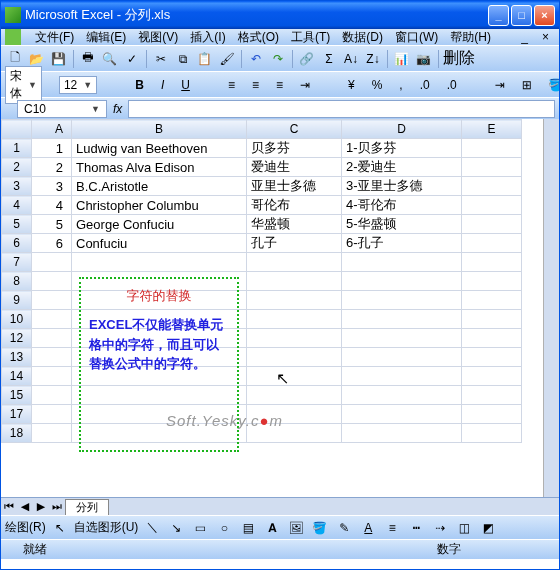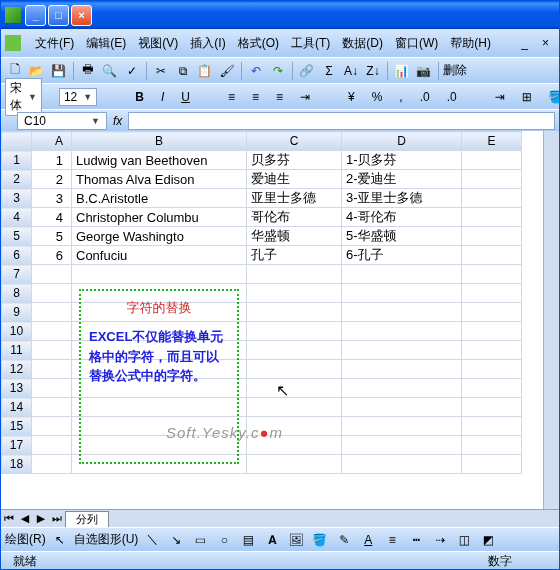--- a/index.html
+++ b/index.html
@@ -3,21 +3,21 @@
 <meta charset="utf-8">
 <style>
 * { margin:0; padding:0; box-sizing:border-box; font-family:"宋体",SimSun,sans-serif; }
 body { background:#fff; width:560px; height:570px; overflow:hidden; border:1px solid #0054E3; position:relative; }
 .titlebar { height:28px; background:linear-gradient(to bottom,#0058EE 0%,#3E91FE 8%,#0659EC 40%,#0054E3 88%,#003BB0 100%); display:flex; align-items:center; padding:0 4px; color:#fff; }
 .title-icon { width:16px; height:16px; background:linear-gradient(135deg,#6EC345,#2B8C1A); margin-right:4px; display:inline-block; }
 .title-text { flex:1; font-size:13px; }
 .winbtns { display:flex; gap:2px; }
 .winbtn { width:21px; height:21px; background:linear-gradient(to bottom,#7EB0FF,#2B6FE8); border:1px solid #fff; border-radius:3px; color:#fff; font-size:11px; display:flex; align-items:center; justify-content:center; font-weight:bold; }
 .winbtn.close { background:linear-gradient(to bottom,#F4A28F,#E24820); }
-.menubar { height:28px; background:linear-gradient(to bottom,#D6E7FB,#A9CBF5); display:flex; align-items:center; padding:0 4px; font-size:12px; }
+.menubar { height:16px; background:linear-gradient(to bottom,#D6E7FB,#A9CBF5); display:flex; align-items:center; padding:0 4px; font-size:12px; }
 .menu-icon { width:16px; height:16px; background:#6EC345; margin-right:8px; }
 .menubar span { padding:2px 6px; cursor:default; }
 .doc-close { margin-left:auto; margin-right:2px; cursor:default; }
 .toolbar { height:26px; background:linear-gradient(to bottom,#D6E7FB,#A9CBF5); border-top:1px solid #fff; display:flex; align-items:center; padding:0 4px; gap:2px; }
 .tbtn { width:20px; height:20px; display:flex; align-items:center; justify-content:center; font-size:12px; cursor:default; }
 .tsep { width:1px; height:18px; background:#88A5D0; margin:0 2px; }
 .fmtbar { height:26px; background:linear-gradient(to bottom,#D6E7FB,#A9CBF5); border-top:1px solid #fff; display:flex; align-items:center; padding:0 4px; gap:17px; font-size:12px; }
 .combo { background:#fff; border:1px solid #88A5D0; padding:1px 4px; display:flex; align-items:center; }
 .combo-arrow { margin-left:6px; color:#444; font-size:9px; }
 .namebox-row { height:22px; background:linear-gradient(to bottom,#D6E7FB,#A9CBF5); border-top:1px solid #fff; display:flex; align-items:center; font-size:12px; }
@@ -38,31 +38,32 @@
 .textbox { position:absolute; left:78px; top:158px; width:160px; height:175px; border:2px dotted #19B419; padding:8px; font-size:13px; }
 .textbox .tt { color:#D12828; font-weight:normal; text-align:center; margin-bottom:10px; }
 .textbox .tb { color:#2020E0; font-weight:bold; line-height:1.5; }
 .watermark { position:absolute; left:165px; top:293px; font-size:15px; font-style:italic; color:#999; letter-spacing:1px;text-align:center; }
 .watermark .dot { color:#D33; }
 .cursor-arrow { position:absolute; left:275px; top:250px; font-size:16px; color:#000; }
 .sheet-tabs { height:18px; background:#D1DDF0; border-top:1px solid #88A5D0; display:flex; align-items:center; font-size:11px; }
 .navbtn { width:16px; text-align:center; }
 .tab-active { background:#fff; border:1px solid #888; border-bottom:none; padding:0 10px; }
 .drawbar { height:24px; background:linear-gradient(to bottom,#D6E7FB,#A9CBF5); border-top:1px solid #fff; display:flex; align-items:center; padding:0 4px; gap:4px; font-size:12px; }
-.statusbar { height:20px; background:linear-gradient(to bottom,#D6E7FB,#A9CBF5); border-top:1px solid #fff; display:flex; align-items:center; padding:0 12px; font-size:12px; }
+.statusbar { height:20px; background:linear-gradient(to bottom,#D6E7FB,#A9CBF5); border-top:1px solid #fff; display:flex; align-items:center; padding:0 22px; font-size:12px; }
 .scrollbar-v { position:absolute; right:0; top:0; bottom:0; width:16px; background:#D1DDF0; border-left:1px solid #B0B0B0; }
 .green { color:#2B8C1A; }
 .blue { color:#2050D0; }
 .red { color:#C03030; }
 </style>
 </head>
 <body>
 
 <div class="titlebar">
   <span class="title-icon"></span>
+  <span class="title-text">Microsoft Excel - 分列.xls</span>
   <div class="winbtns">
     <div class="winbtn">_</div>
     <div class="winbtn">□</div>
     <div class="winbtn close">×</div>
   </div>
 </div>
 
 <div class="menubar">
   <span class="menu-icon"></span>
   <span>文件(F)</span>
@@ -96,21 +97,21 @@
   <div class="tbtn green">↷</div>
   <div class="tsep"></div>
   <div class="tbtn blue">🔗</div>
   <div class="tbtn">Σ</div>
   <div class="tbtn">A↓</div>
   <div class="tbtn">Z↓</div>
   <div class="tsep"></div>
   <div class="tbtn">📊</div>
   <div class="tbtn red">📷</div>
   <div class="tsep"></div>
-  <span style="font-size:12px">删除</span>
+  <span style="font-size:16px">删除</span>
 </div>
 
 <div class="fmtbar">
   <div class="combo" style="width:120px">
     <span>宋体</span>
       <span class="combo-arrow">▼</span>
   </div>
   <div class="combo" style="width:44px">
     <span>12</span>
       <span class="combo-arrow">▼</span>
@@ -189,21 +190,21 @@
           <th class="rowh">4</th>
   <td class="col-a">4</td>
   <td>Christopher Columbu</td>
   <td>哥伦布</td>
   <td>4-哥伦布</td>
   <td></td>
         </tr>
         <tr>
           <th class="rowh">5</th>
   <td class="col-a">5</td>
-  <td>George Washingto</td>
+  <td>George Confuciu</td>
   <td>华盛顿</td>
   <td>5-华盛顿</td>
   <td></td>
         </tr>
         <tr>
           <th class="rowh">6</th>
   <td class="col-a">6</td>
   <td>Confuciu</td>
   <td>孔子</td>
   <td>6-孔子</td>
@@ -228,28 +229,20 @@
         <tr>
           <th class="rowh">9</th>
   <td class="col-a"></td>
   <td></td>
   <td></td>
   <td></td>
   <td></td>
         </tr>
         <tr>
           <th class="rowh">10</th>
-  <td class="col-a"></td>
-  <td></td>
-  <td></td>
-  <td></td>
-  <td></td>
-        </tr>
-        <tr>
-          <th class="rowh">11</th>
   <td class="col-a"></td>
   <td></td>
   <td></td>
   <td></td>
   <td></td>
         </tr>
         <tr>
           <th class="rowh">12</th>
   <td class="col-a"></td>
   <td></td>
@@ -338,14 +331,14 @@
     </div>
   <div class="tbtn">≡</div>
   <div class="tbtn">┅</div>
   <div class="tbtn">⇢</div>
   <div class="tbtn">◫</div>
   <div class="tbtn">◩</div>
 </div>
 
 <div class="statusbar">
   <span>就绪</span>
-  <span style="margin-left:auto;margin-right:35px">数字</span>
+  <span style="margin-left:auto;margin-right:76px">数字</span>
 </div>
 
 </body></html>

